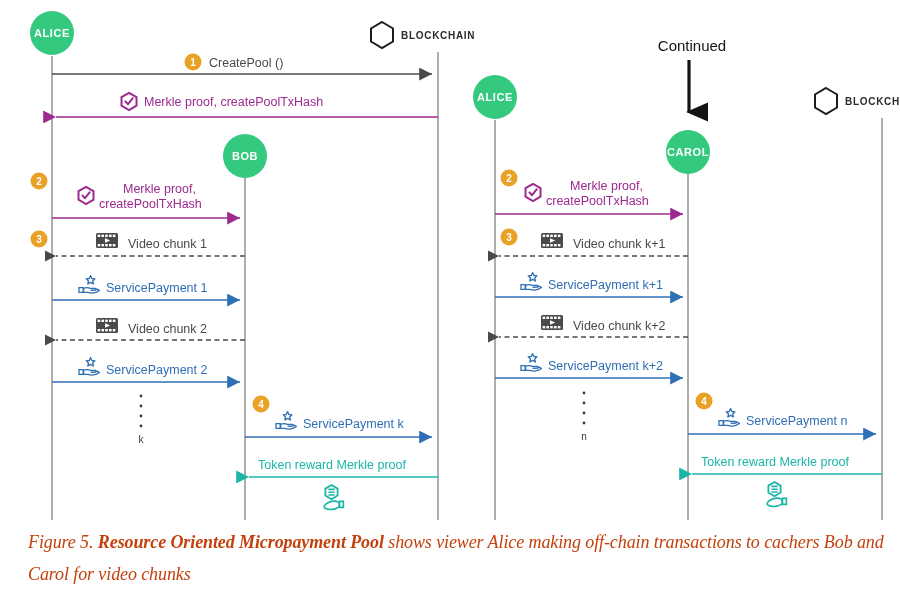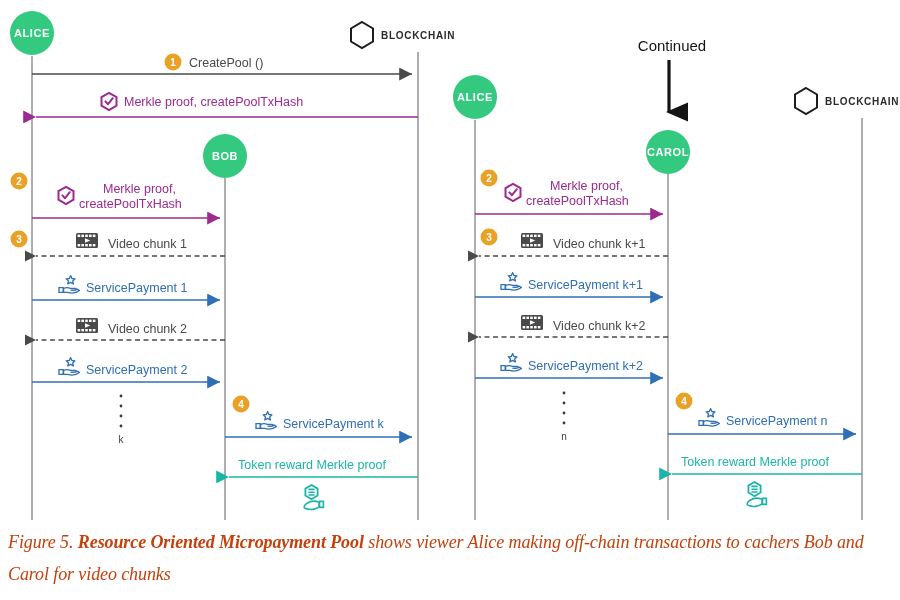--- a/index.html
+++ b/index.html
@@ -11,20 +11,21 @@
     width: 900px;
     height: 600px;
     font-family: "Liberation Sans", sans-serif;
     overflow: hidden;
     position: relative;
   }
   #root {
     position: relative;
     width: 716px;
     height: 600px;
+    margin-left: 20px;
   }
   svg.diagram {
     position: absolute;
     left: 0;
     top: 0;
     width: 900px;
     height: 525px;
     display: block;
   }
   .actor-label {

